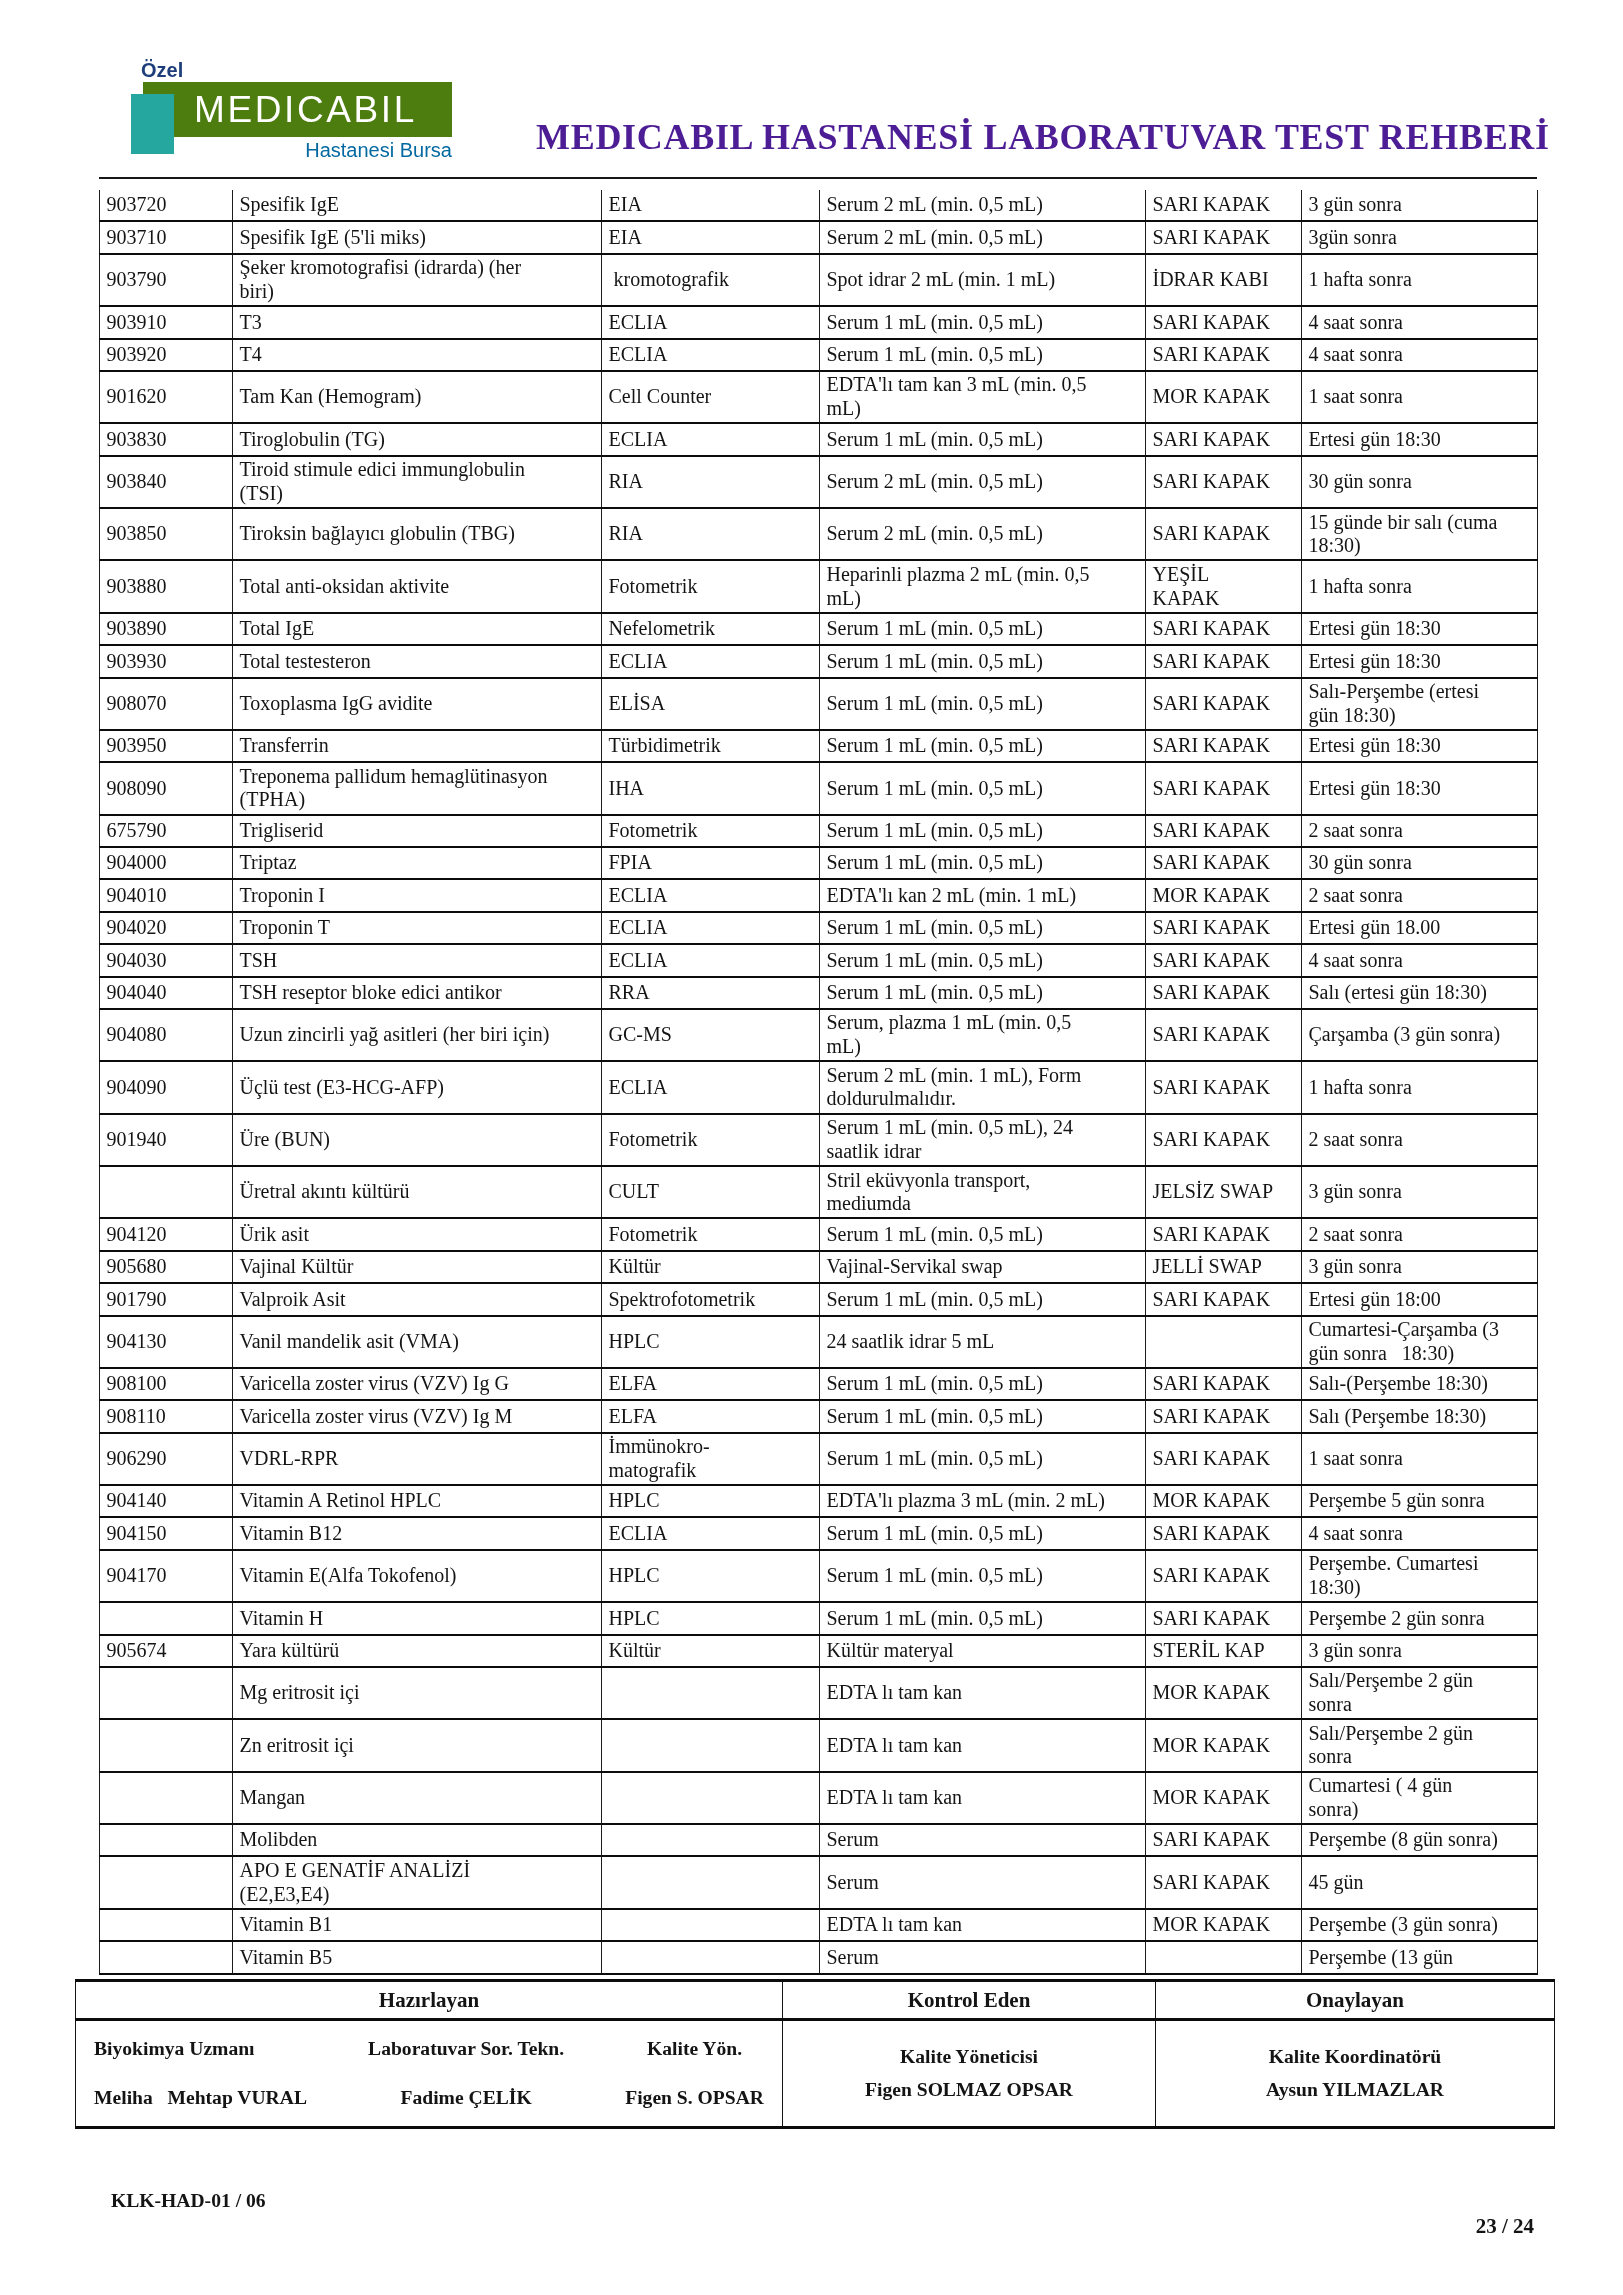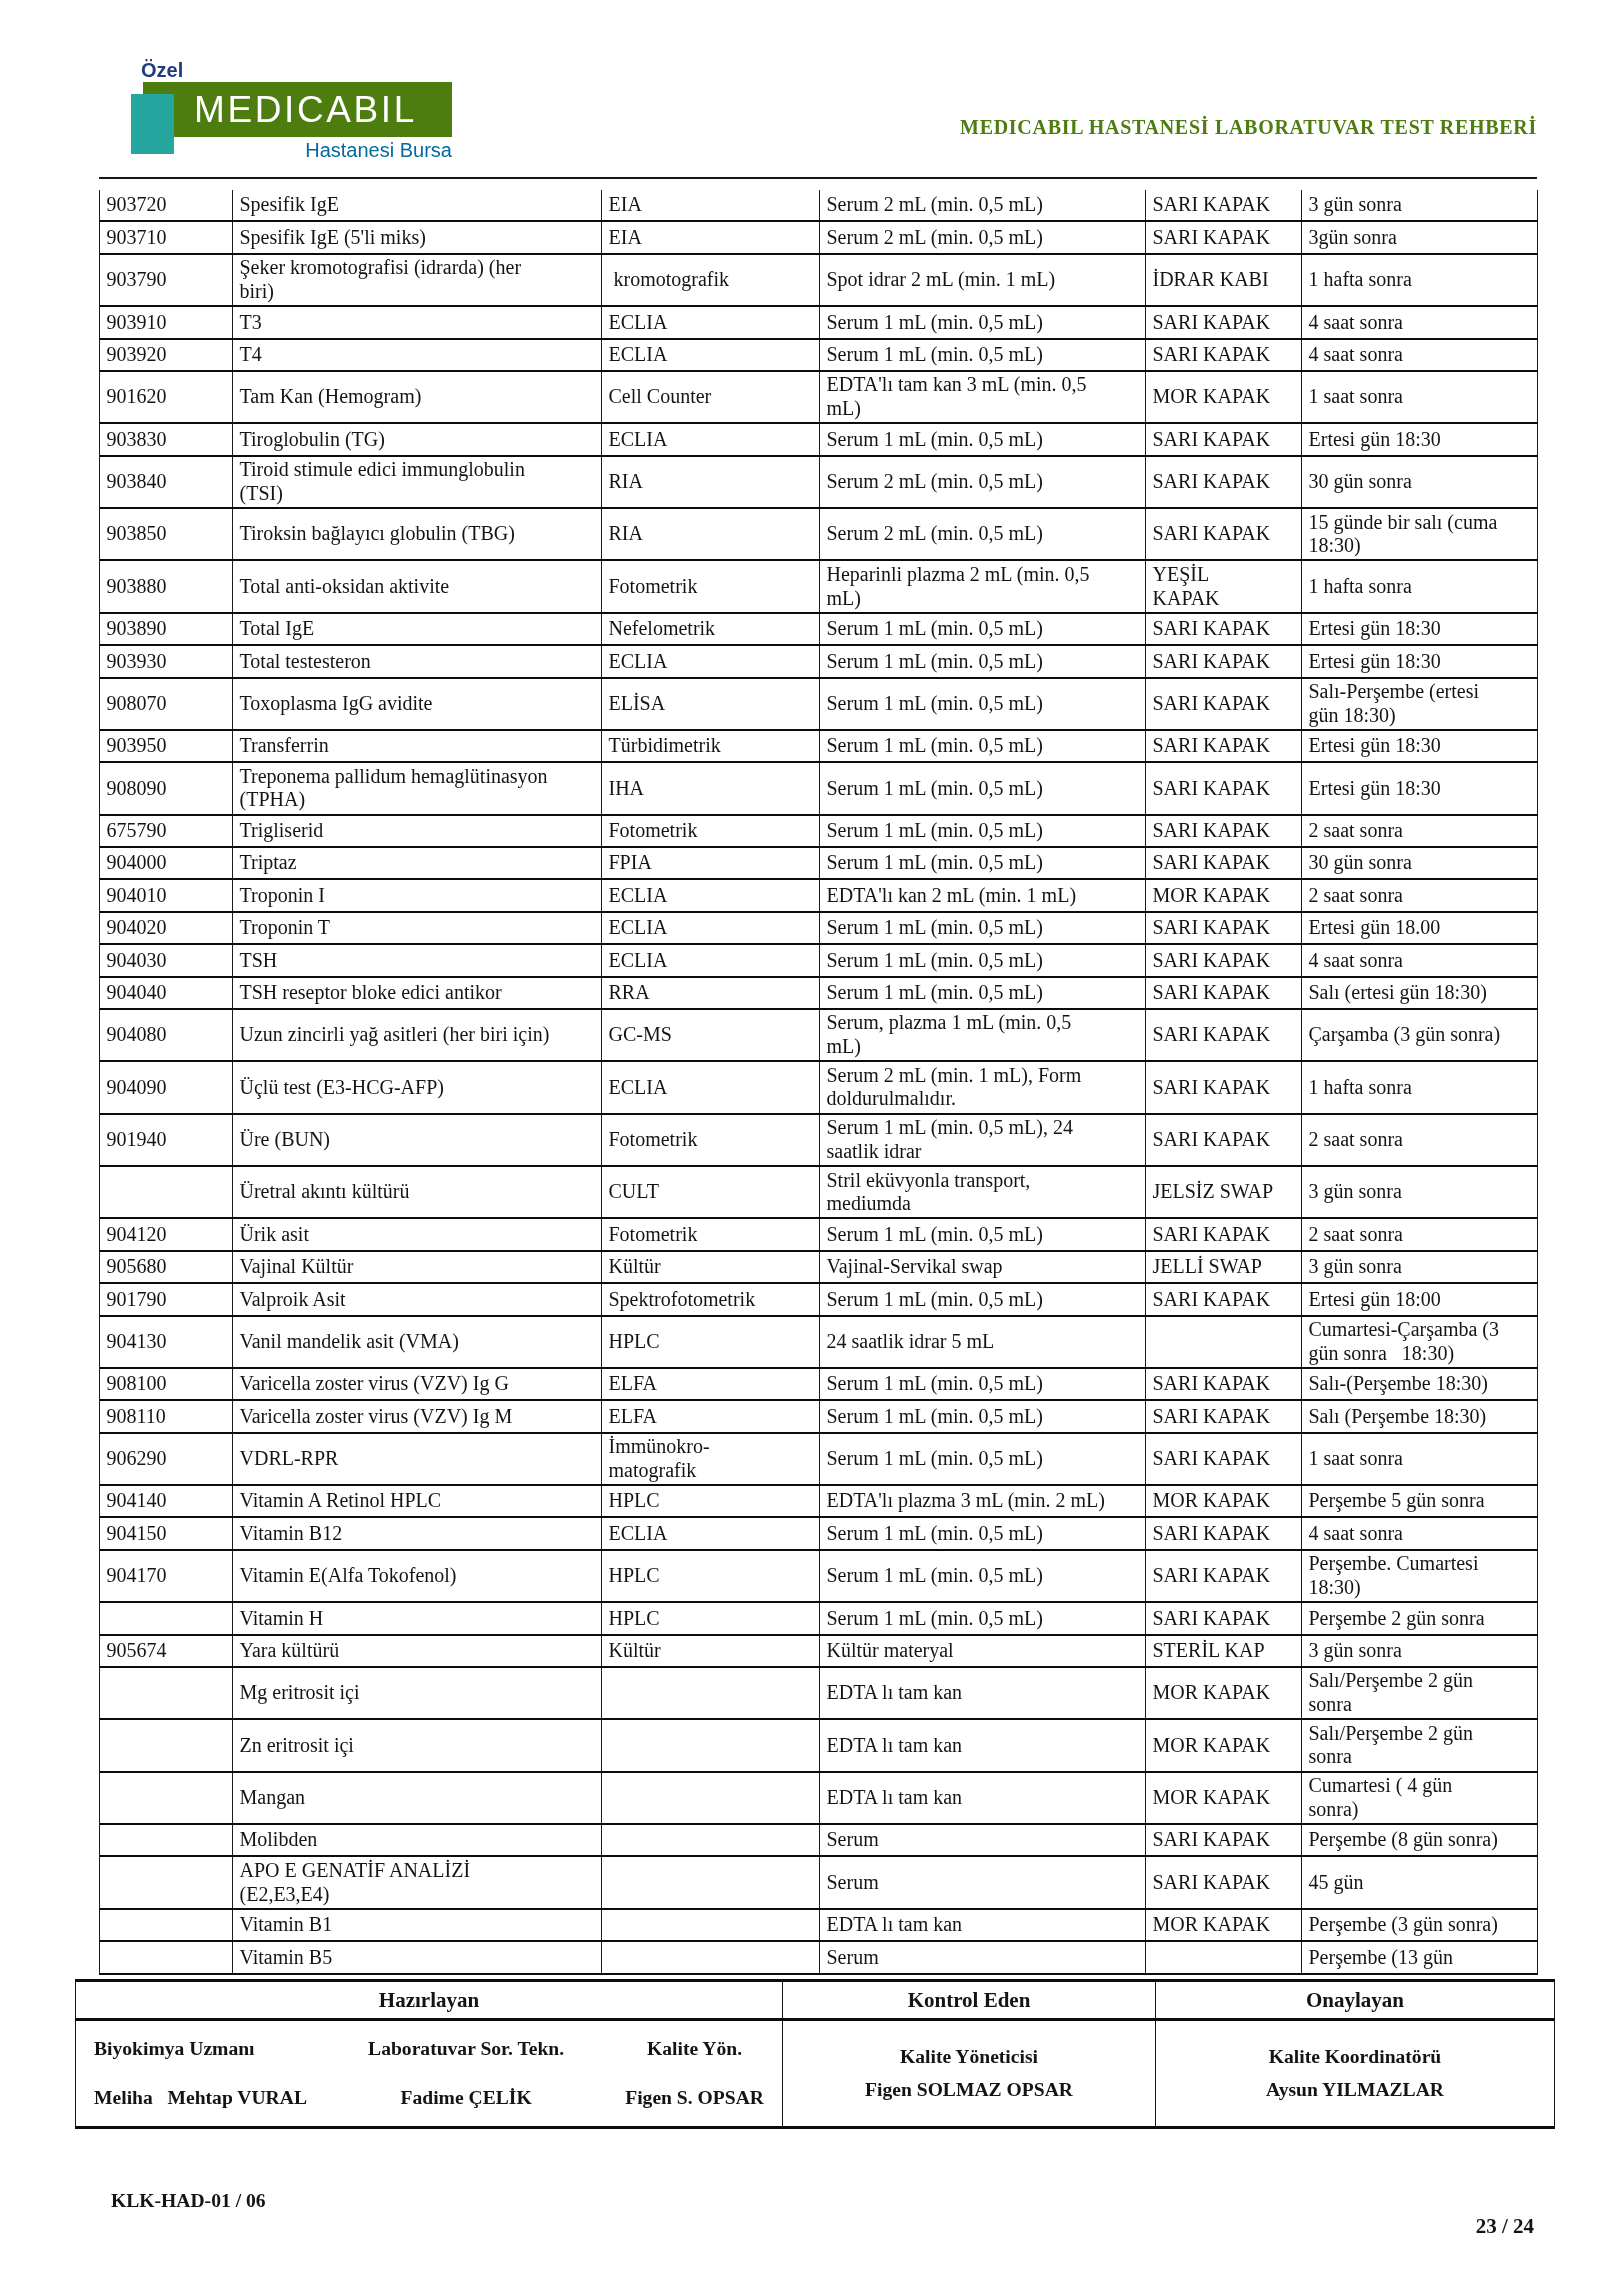--- a/index.html
+++ b/index.html
@@ -33,21 +33,21 @@
   }
   .logo-subtitle{
     position:absolute;left:143px;top:139px;width:309px;
     text-align:right;
     font-family:"Liberation Sans","DejaVu Sans",sans-serif;
     font-size:20px;font-weight:500;color:#0369a1;
   }
   .page-title{
     position:absolute;left:536px;top:116px;width:1001px;
     text-align:right;
-    font-size:20px;font-weight:bold;letter-spacing:0.7px;color:#4d7c0f;
+    font-size:36px;font-weight:bold;letter-spacing:0.7px;color:#4c1d95;
     white-space:nowrap;
   }
   
   .top-hairline{
     position:absolute;left:99px;top:177px;width:1438px;height:2px;
     background:#161616;
   }
   table.testtab{
     position:absolute;left:99px;top:190px;
     width:1438px;

